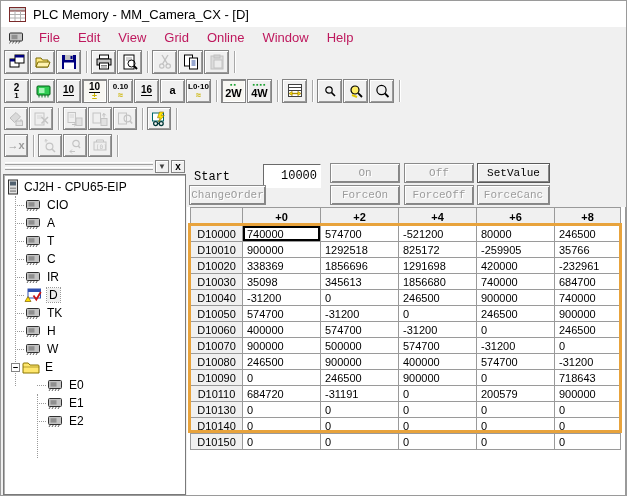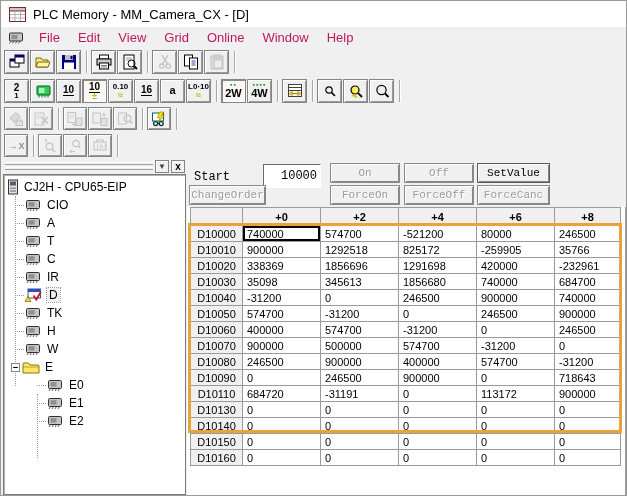--- a/index.html
+++ b/index.html
@@ -726,49 +726,41 @@
               <td class="val">246500</td>
               <td class="val">900000</td>
               <td class="val">0</td>
               <td class="val">718643</td>
             </tr>
             <tr>
               <td class="addr">D10110</td>
               <td class="val">684720</td>
               <td class="val">-31191</td>
               <td class="val">0</td>
-              <td class="val">113172</td>
+              <td class="val">200579</td>
               <td class="val">900000</td>
             </tr>
             <tr>
               <td class="addr">D10130</td>
               <td class="val">0</td>
               <td class="val">0</td>
               <td class="val">0</td>
               <td class="val">0</td>
               <td class="val">0</td>
             </tr>
             <tr>
               <td class="addr">D10140</td>
               <td class="val">0</td>
               <td class="val">0</td>
               <td class="val">0</td>
               <td class="val">0</td>
               <td class="val">0</td>
             </tr>
             <tr>
               <td class="addr">D10150</td>
-              <td class="val">0</td>
-              <td class="val">0</td>
-              <td class="val">0</td>
-              <td class="val">0</td>
-              <td class="val">0</td>
-            </tr>
-            <tr>
-              <td class="addr">D10160</td>
               <td class="val">0</td>
               <td class="val">0</td>
               <td class="val">0</td>
               <td class="val">0</td>
               <td class="val">0</td>
             </tr>
           </tbody>
         </table>
       <div class="hl-rect" id="hlrect" style="border: 3px solid rgb(232, 163, 60); left: 1px; top: 16px; width: 434px; height: 210px;"></div>
       <div class="grid-edge" id="gridedge" style="left: 438px;"></div>

